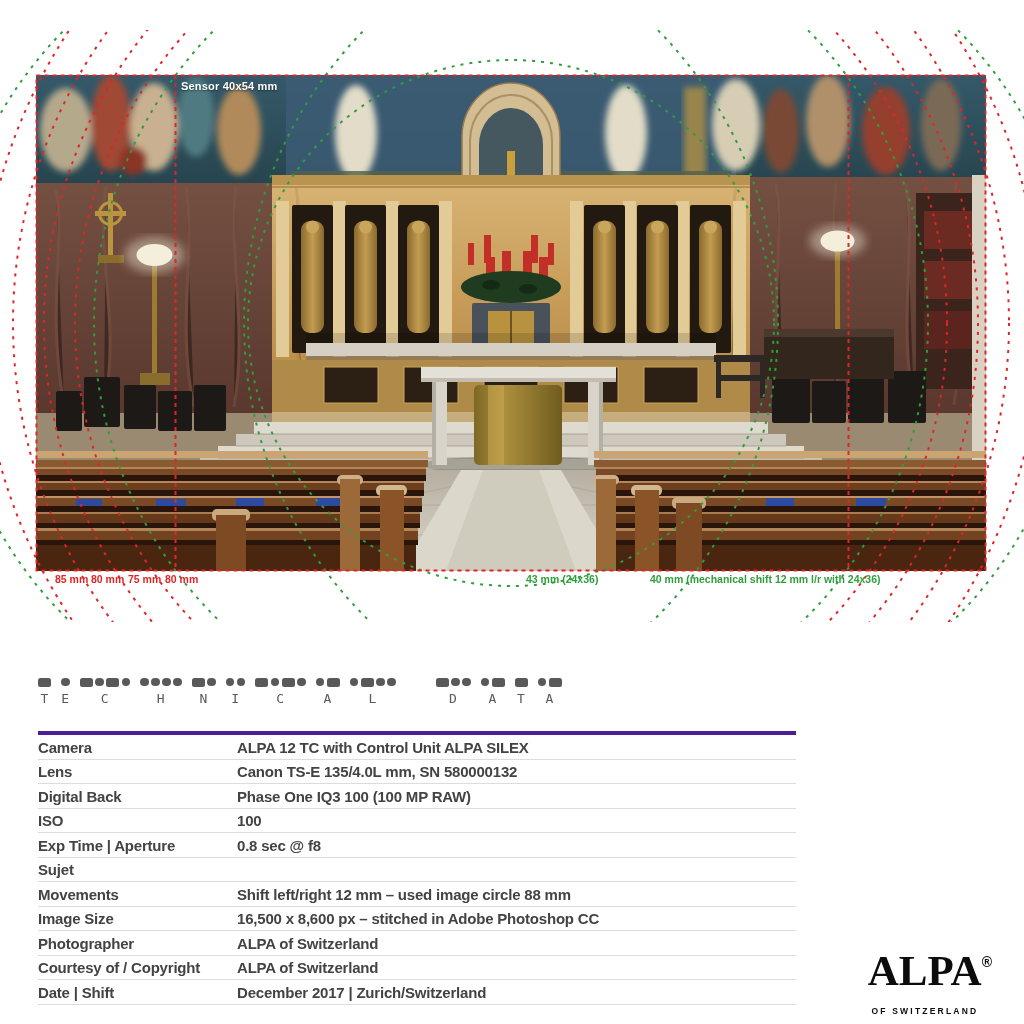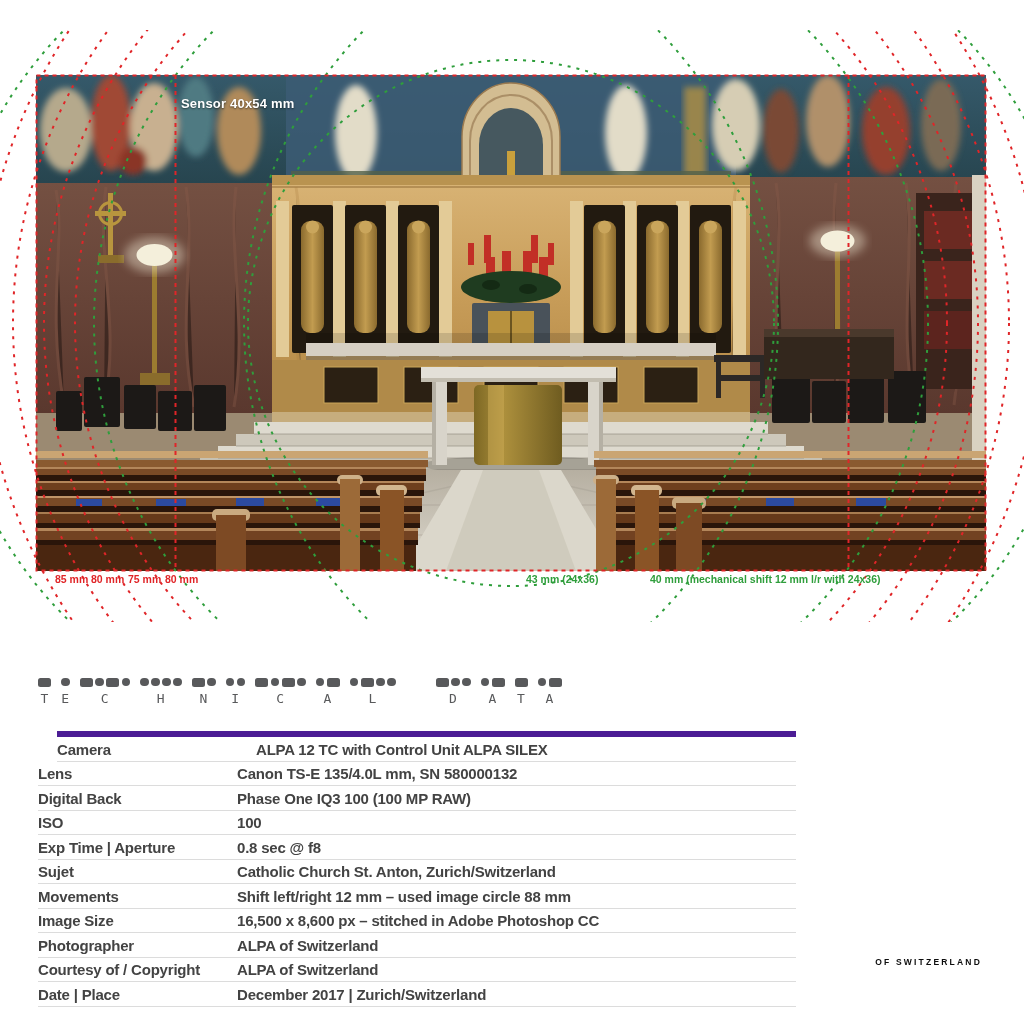--- a/index.html
+++ b/index.html
@@ -6,42 +6,42 @@
   body{
     width:1024px;height:1024px;position:relative;background:#ffffff;
     font-family:"Liberation Sans",sans-serif;overflow:hidden;
   }
   
   .photo-wrap{position:absolute;left:36px;top:75px;width:950px;height:496px;overflow:hidden;background:#9b8a72;}
   .photo-wrap svg{display:block;}
   
   .overlay-svg{position:absolute;left:0;top:0;pointer-events:none;}
   .sensor-label{
-    position:absolute;left:181px;top:96px;color:#ffffff;font-size:13px;font-weight:bold;
+    position:absolute;left:181px;top:80px;color:#ffffff;font-size:11px;font-weight:bold;
     text-shadow:0 1px 2px rgba(0,0,0,.55);letter-spacing:.2px;
   }
   .flabel{position:absolute;top:573px;font-size:10.5px;font-weight:bold;white-space:nowrap;}
   .flabel.red{color:#e02528;}
   .flabel.green{color:#2f9e3c;}
   
   .title-block{position:absolute;left:38px;top:676px;display:flex;align-items:flex-start;}
   .title-block .letter{display:flex;flex-direction:column;align-items:center;margin-right:10px;}
   .title-block .spacer{width:30px;}
   .morse{display:flex;align-items:center;height:12px;}
   .morse .dash{width:13px;height:9px;border-radius:2.5px;background:#58595b;margin-right:2.5px;}
   .morse .dot{width:8.5px;height:8.5px;border-radius:50%;background:#58595b;margin-right:2.5px;}
   .morse .dash:last-child,.morse .dot:last-child{margin-right:0;}
   .title-block .char{
     margin-top:3px;font-family:"DejaVu Sans Mono",monospace;font-size:13px;color:#58595b;
     transform:scaleY(.92);letter-spacing:0;
   }
   
   .spec-table{position:absolute;left:38px;top:731px;width:758px;}
   .spec-row{display:flex;border-bottom:1px solid #dcdcdc;padding:3.5px 0 3px 0;}
-  .spec-row:first-child{border-top:6px solid #4c1d95;margin-left:19px;}
+  .spec-row:first-child{border-top:4px solid #4c1d95;}
   .spec-label{flex:0 0 199px;font-size:15px;font-weight:bold;color:#434343;letter-spacing:-.2px;}
   .spec-value{flex:1;font-size:15px;font-weight:bold;color:#434343;letter-spacing:-.2px;}
   
   .logo{position:absolute;right:32px;top:942px;text-align:center;color:#0c0c0c;}
   .logo .brand-line{font-family:"Liberation Serif",serif;font-weight:bold;font-size:43px;line-height:40px;letter-spacing:0;}
   .logo .reg{font-size:14px;vertical-align:18px;font-family:"Liberation Sans",sans-serif;font-weight:bold;}
   .logo .tagline{font-size:8.5px;font-weight:bold;letter-spacing:2.2px;margin-top:15px;margin-right:10px;}
 </style>
 </head>
 <body>
@@ -502,39 +502,39 @@
     <div class="spec-row">
       <div class="spec-label">ISO</div>
       <div class="spec-value">100</div>
     </div>
     <div class="spec-row">
       <div class="spec-label">Exp Time | Aperture</div>
       <div class="spec-value">0.8 sec @ f8</div>
     </div>
     <div class="spec-row">
       <div class="spec-label">Sujet</div>
-      <div class="spec-value">Catholic Church St. Anton, Zurich/Switzerland</div>
     </div>
     <div class="spec-row">
       <div class="spec-label">Movements</div>
       <div class="spec-value">Shift left/right 12 mm  – used image circle 88 mm</div>
     </div>
     <div class="spec-row">
       <div class="spec-label">Image Size</div>
       <div class="spec-value">16,500 x 8,600 px – stitched in Adobe Photoshop CC</div>
     </div>
     <div class="spec-row">
       <div class="spec-label">Photographer</div>
       <div class="spec-value">ALPA of Switzerland</div>
     </div>
     <div class="spec-row">
       <div class="spec-label">Courtesy of / Copyright</div>
       <div class="spec-value">ALPA of Switzerland</div>
     </div>
     <div class="spec-row">
-      <div class="spec-label">Date | Place</div>
+      <div class="spec-label">Date | Shift</div>
       <div class="spec-value">December 2017 | Zurich/Switzerland</div>
     </div>
   </div>
 
 <div class="logo">
+  <div class="brand-line"><span>ALPA</span><span class="reg">®</span></div>
   <div class="tagline">OF SWITZERLAND</div>
 </div>
 
 </body></html>

